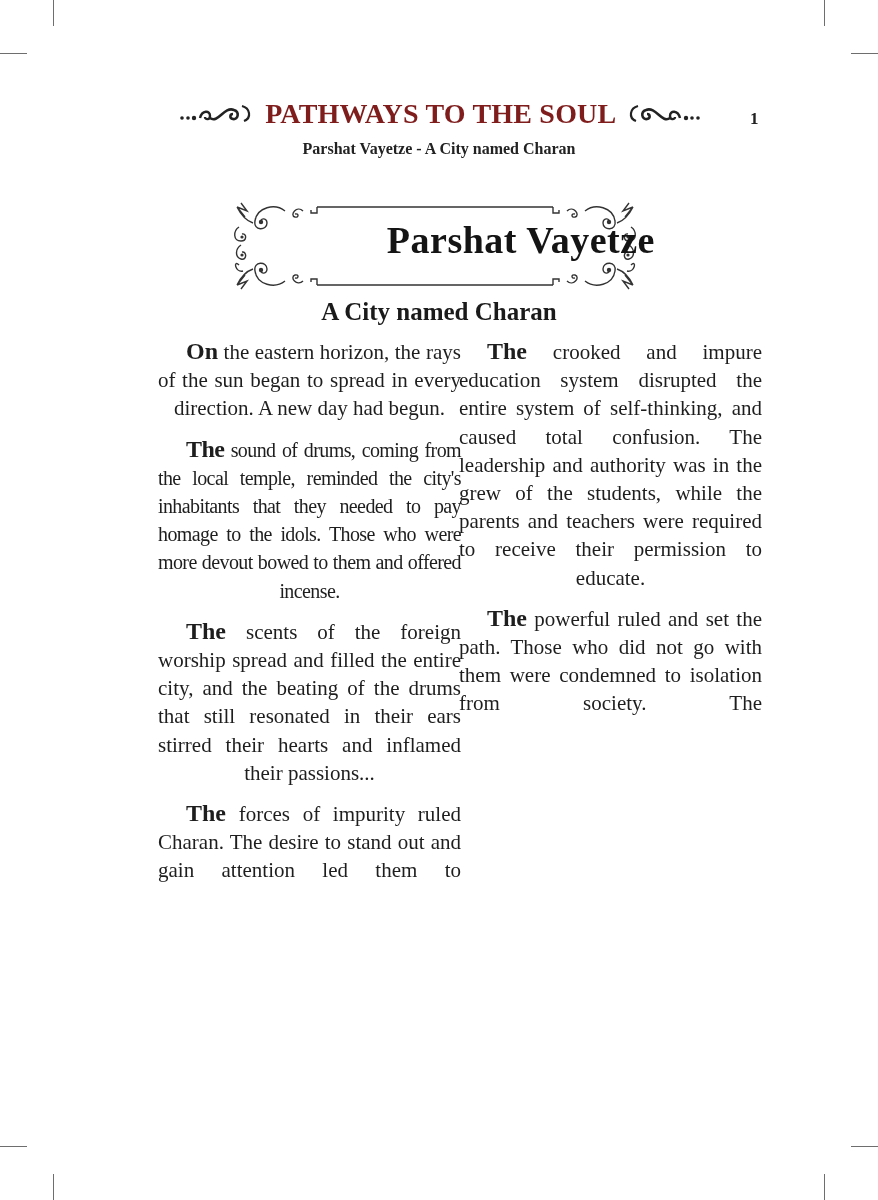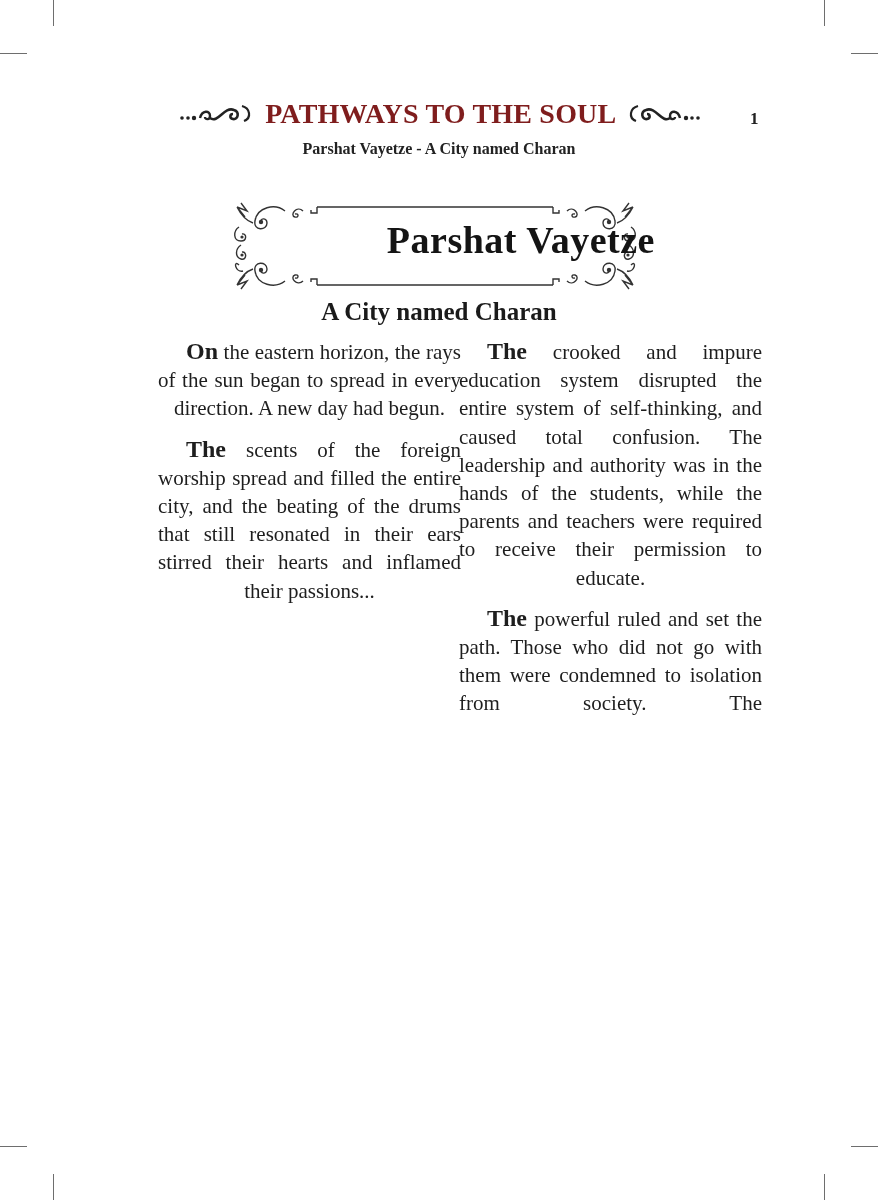--- a/index.html
+++ b/index.html
@@ -125,25 +125,31 @@
   </svg>
   <div class="title-text">Parshat Vayetze</div>
 </div>
 
 <div class="section-title">A City named Charan</div>
 
 <div class="col left">
   <p class="para">
     <span class="lead">On</span><span> the eastern horizon, the rays of the sun began to spread in every direction. A new day had begun.</span>
   </p>
+  <p class="para cond">
+    <span class="lead">The</span><span> sound of drums, coming from the local temple, reminded the city's inhabitants that they needed to pay homage to the idols. Those who were more devout bowed to them and offered incense.</span>
+  </p>
   <p class="para">
     <span class="lead">The</span><span> scents of the foreign worship spread and filled the entire city, and the beating of the drums that still resonated in their ears stirred their hearts and inflamed their passions...</span>
+  </p>
+  <p class="para cont-open">
+    <span class="lead">The</span><span> forces of impurity ruled Charan. The desire to stand out and gain attention led them to</span>
   </p>
 </div>
 
 <div class="col right">
   <p class="para">
-    <span class="lead">The</span><span> crooked and impure education system disrupted the entire system of self-thinking, and caused total confusion. The leadership and authority was in the hands of the students, while the parents and teachers were required to receive their permission to educate.</span>
+    <span class="lead">The</span><span> crooked and impure education system disrupted the entire system of self-thinking, and caused total confusion. The leadership and authority was in the grew of the students, while the parents and teachers were required to receive their permission to educate.</span>
   </p>
   <p class="para cont-open">
     <span class="lead">The</span><span> powerful ruled and set the path. Those who did not go with them were condemned to isolation from society. The</span>
   </p>
 </div>
 
 </body></html>

